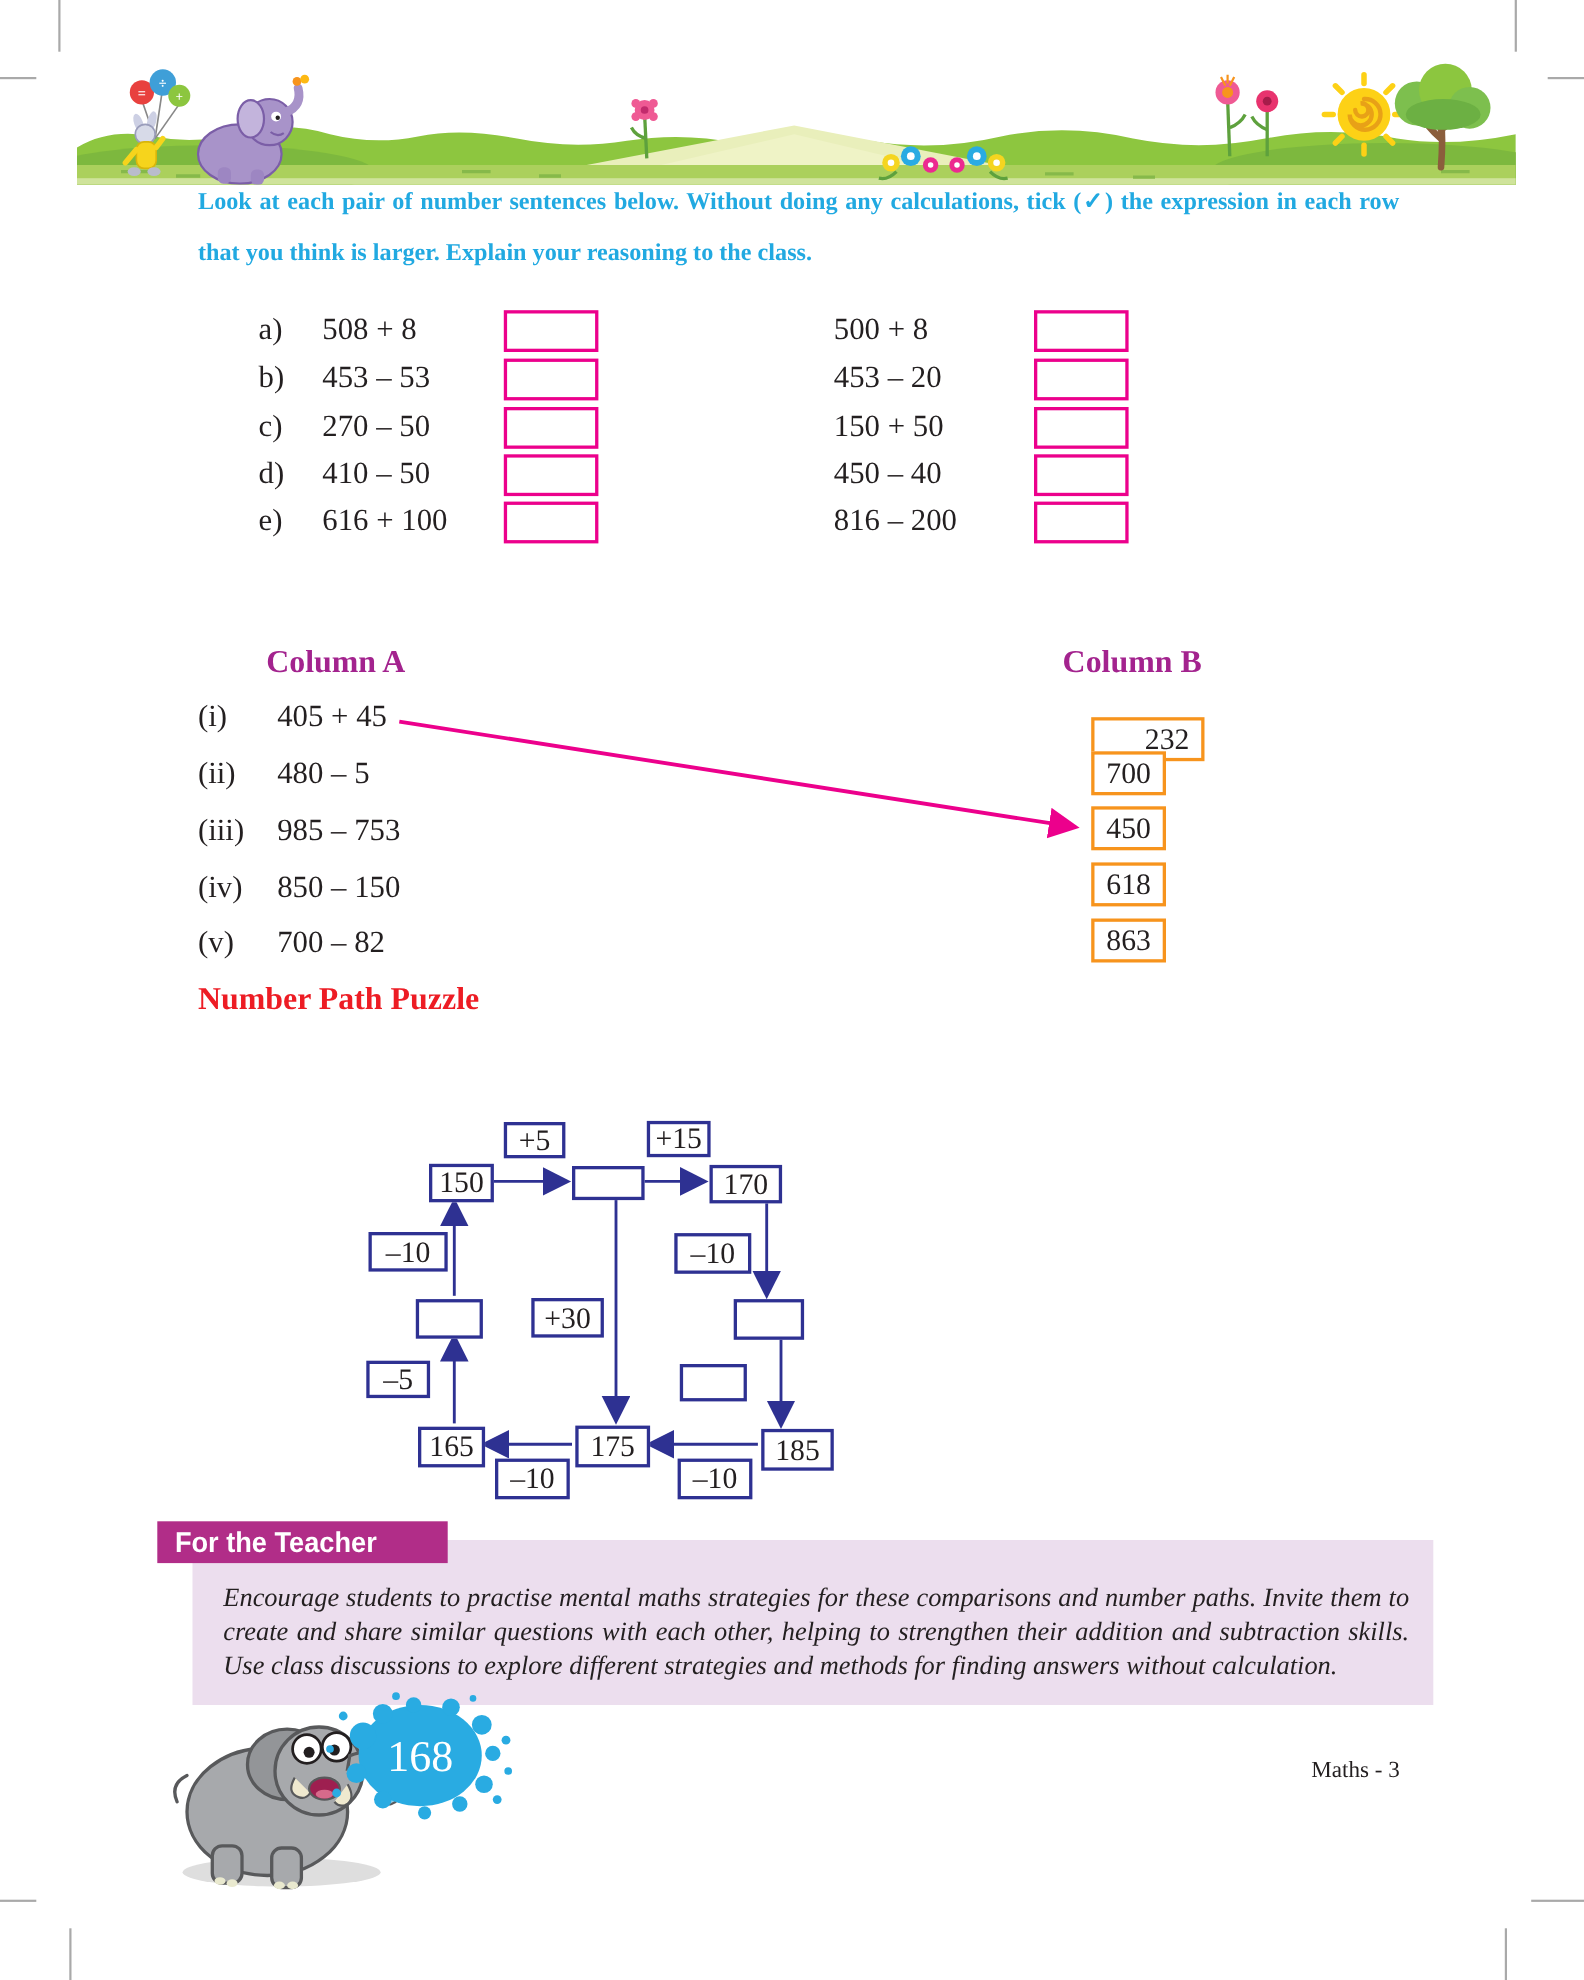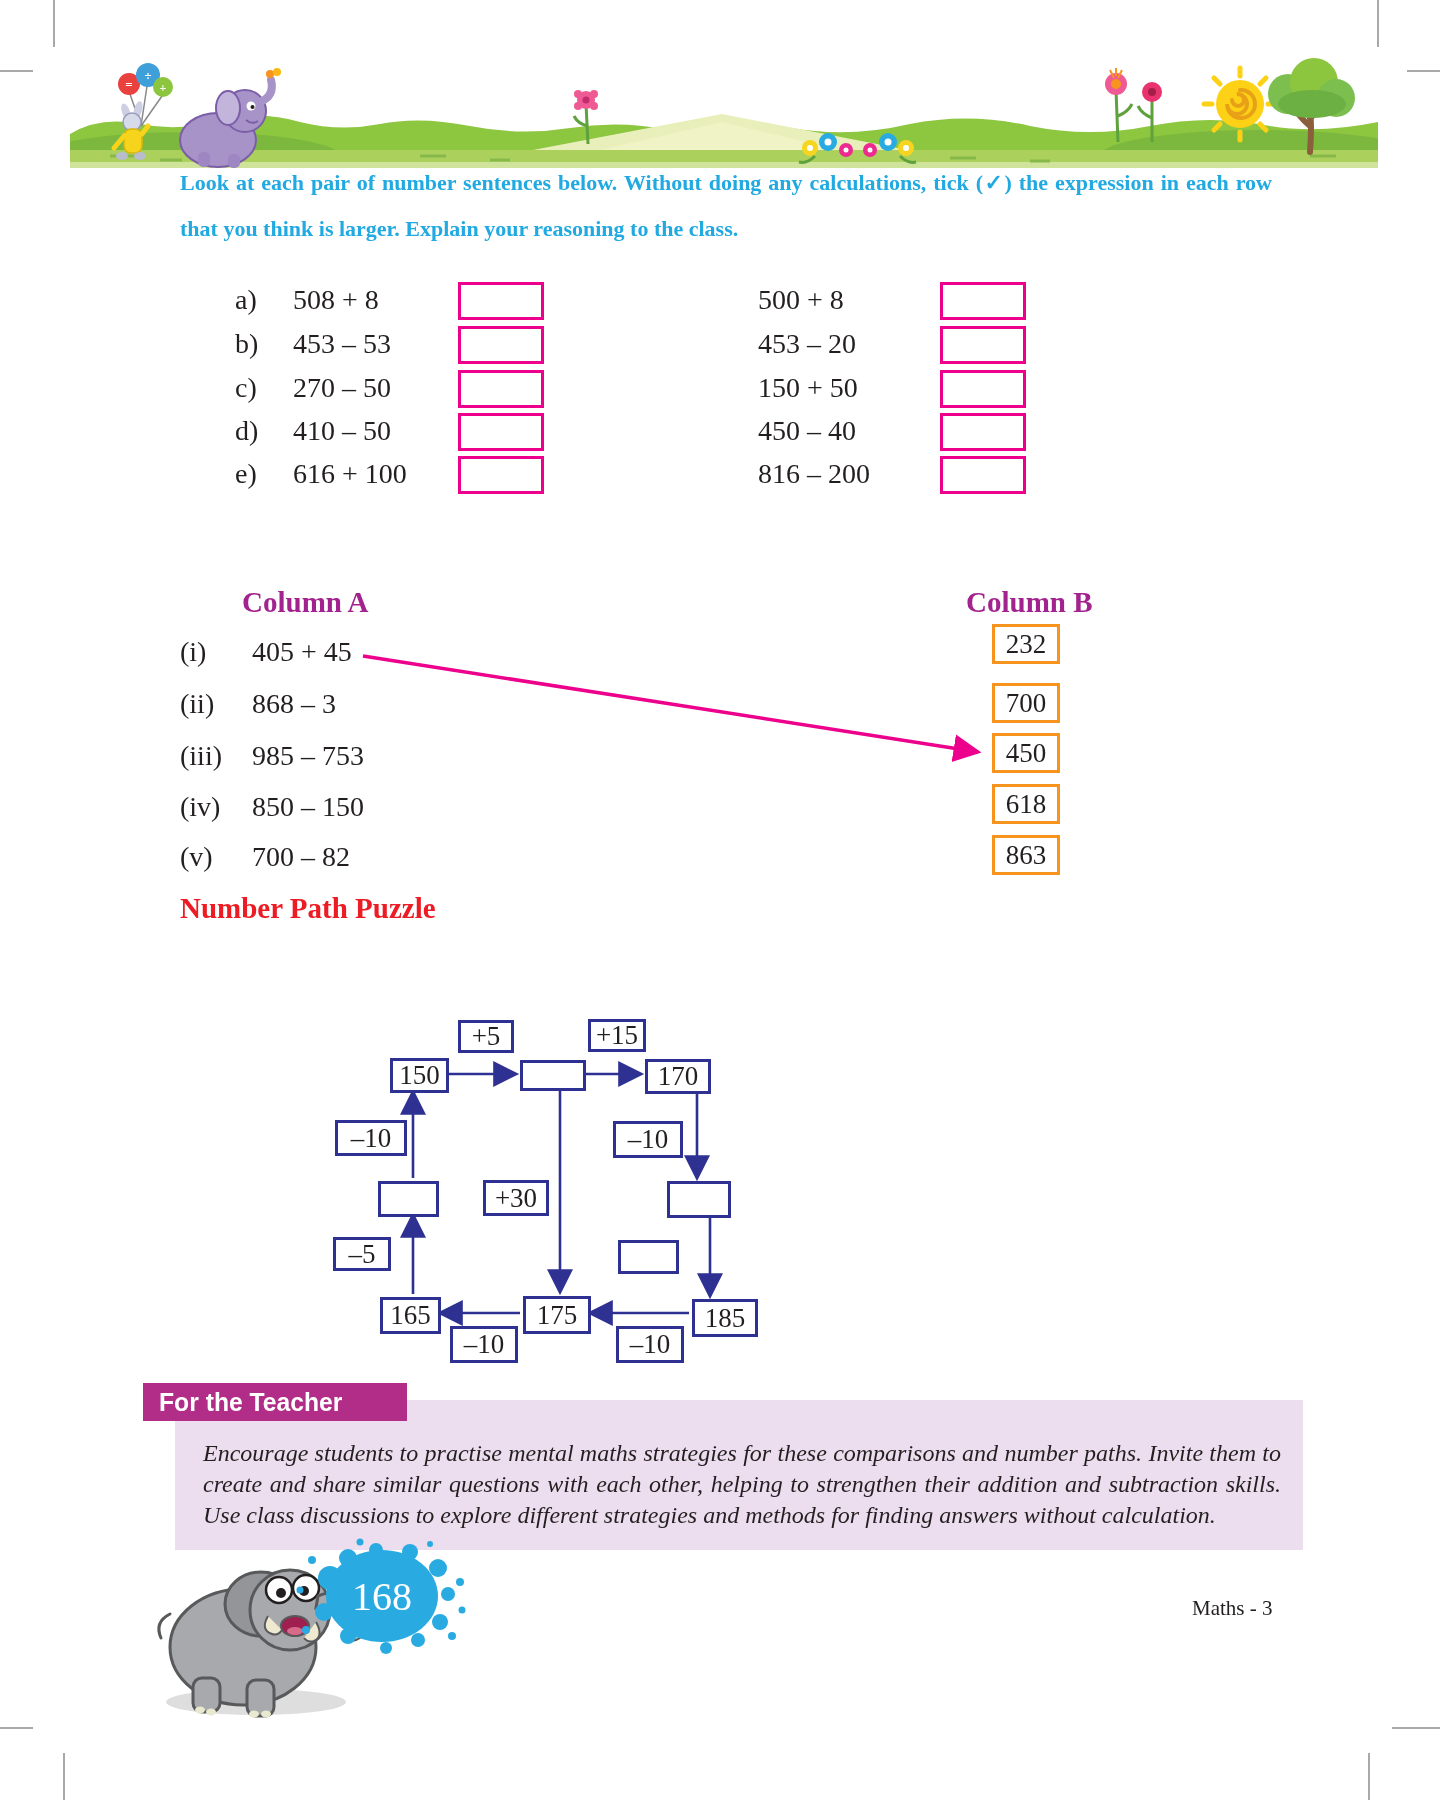--- a/index.html
+++ b/index.html
@@ -224,36 +224,36 @@
 
   <div id="colA-header" class="col-header">Column A</div>
   <div id="colB-header" class="col-header">Column B</div>
 
   <div class="ma-row" style="top:636px;">
     <span class="lbl">(i)</span>
     <span>405 + 45</span>
   </div>
   <div class="ma-row" style="top:688px;">
     <span class="lbl">(ii)</span>
-    <span>868 – 3</span>
+    <span>480 – 5</span>
   </div>
   <div class="ma-row" style="top:740px;">
     <span class="lbl">(iii)</span>
     <span>985 – 753</span>
   </div>
   <div class="ma-row" style="top:791px;">
     <span class="lbl">(iv)</span>
     <span>850 – 150</span>
   </div>
   <div class="ma-row" style="top:841px;">
     <span class="lbl">(v)</span>
     <span>700 – 82</span>
   </div>
 
-  <div class="bbox" style="top:624px;">232</div>
+  <div class="bbox" style="top:652px;padding-left:35px;">232</div>
   <div class="bbox" style="top:683px;">700</div>
   <div class="bbox" style="top:733px;">450</div>
   <div class="bbox" style="top:784px;">618</div>
   <div class="bbox" style="top:835px;">863</div>
 
   <svg id="match-line-svg" viewBox="0 0 660 140">
     <defs>
       <marker id="pinkArrow" markerWidth="10" markerHeight="10" refX="7" refY="4" orient="auto">
         <path d="M0,0 L8,4 L0,8 Z" fill="#ec008c"></path>
       </marker>

